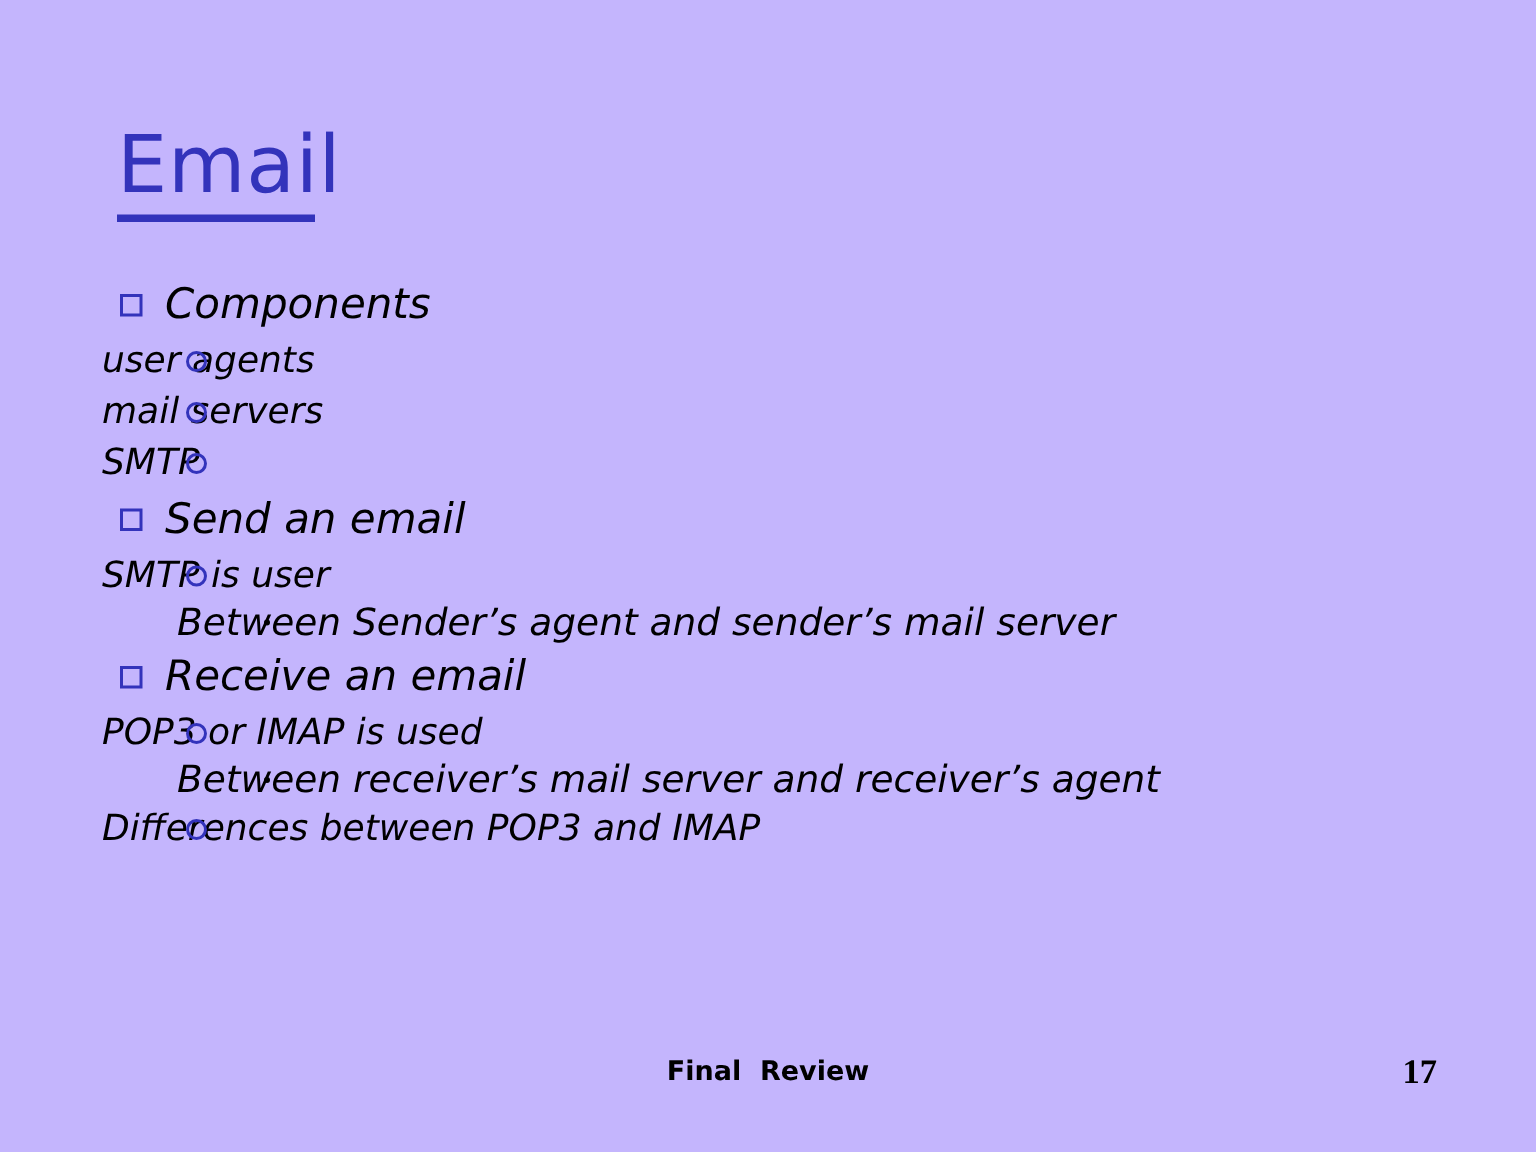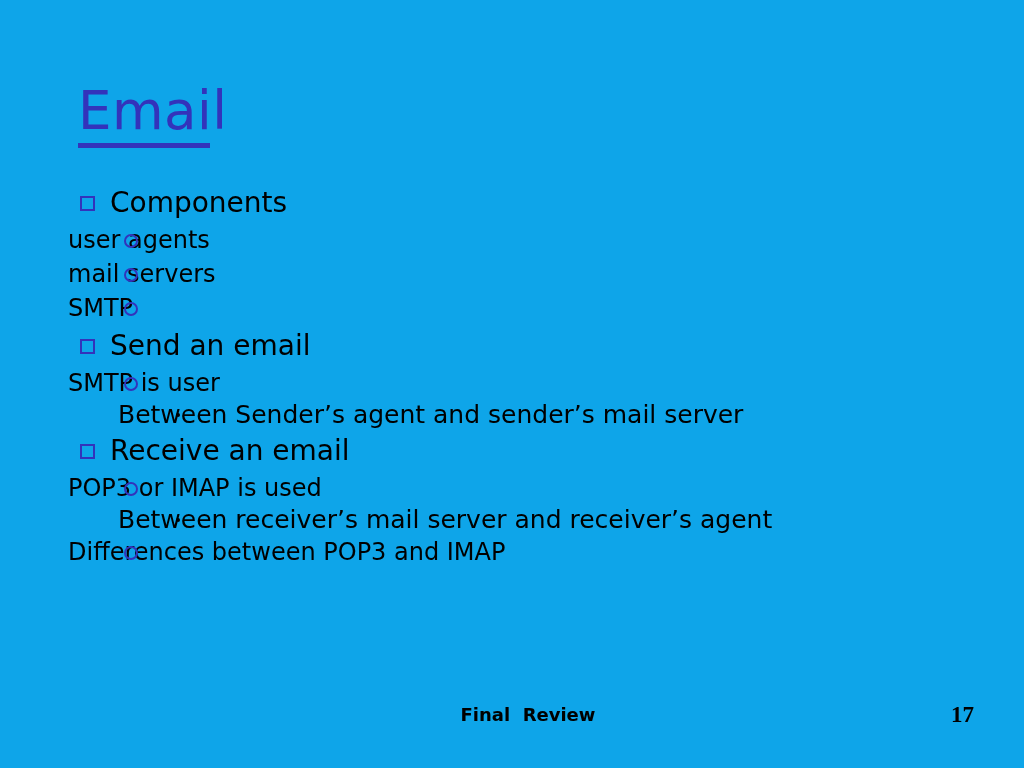--- a/index.html
+++ b/index.html
@@ -8,21 +8,21 @@
     padding: 0;
     background: #ffffff;
   }
   body {
     font-family: "DejaVu Sans", sans-serif;
   }
   .slide {
     position: relative;
     width: 1024px;
     height: 768px;
-    background: #0ea5e9;
+    background: #c4b5fd;
     overflow: hidden;
   }
 
   
   .slide-title {
     position: absolute;
     left: 78px;
     top: 82px;
     font-family: "DejaVu Sans", sans-serif;
     font-size: 53px;
@@ -55,20 +55,21 @@
     color: #000000;
     font-family: "DejaVu Sans", sans-serif;
   }
   .marker {
     position: absolute;
     display: inline-block;
   }
   .bullet-text {
     display: inline-block;
     color: #000000;
+    font-style: italic;
   }
 
   
   .lvl1 {
     height: 41px;
     padding-left: 110px;
     font-size: 28px;
     line-height: 41px;
   }
   .lvl1 .marker {
@@ -111,21 +112,21 @@
     top: 13px;
     width: 4px;
     height: 4px;
     border-radius: 50%;
     background: #000000;
   }
 
   
   .footer {
     position: absolute;
-    left: 16px;
+    left: 0;
     top: 702px;
     width: 996px;
     height: 26px;
   }
   .footer-center {
     position: absolute;
     left: 0;
     top: 0;
     width: 1024px;
     text-align: center;

